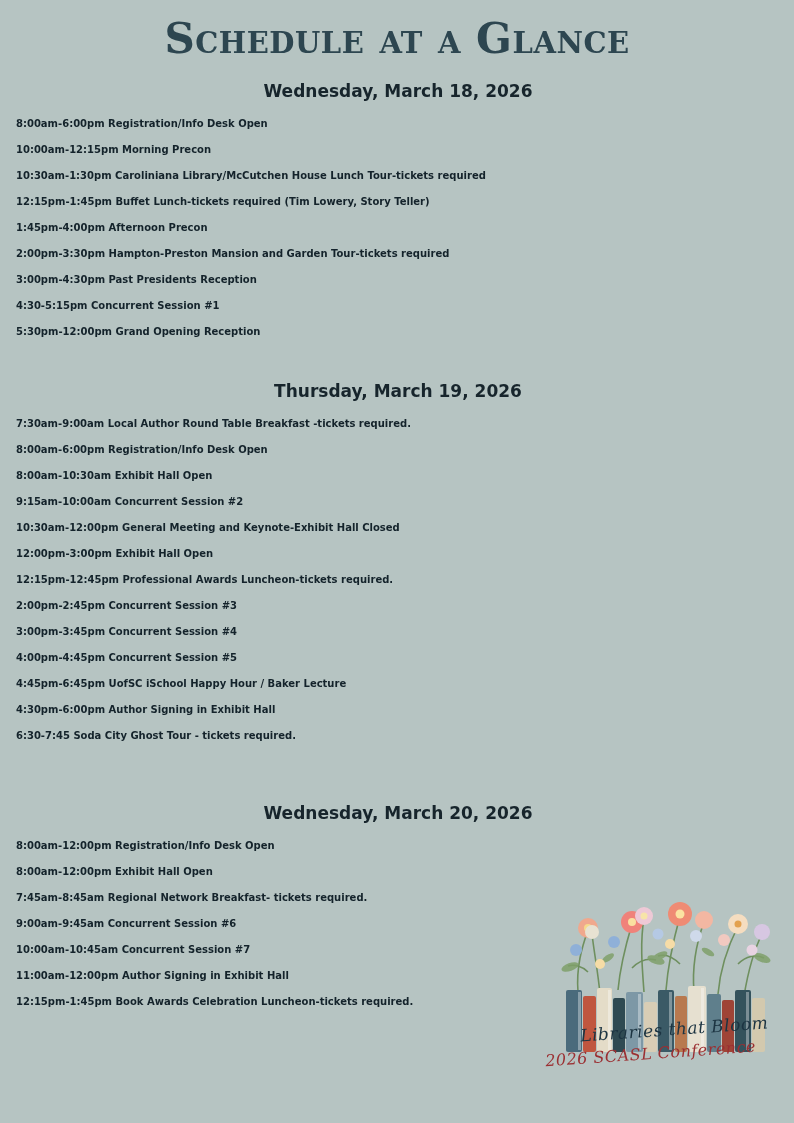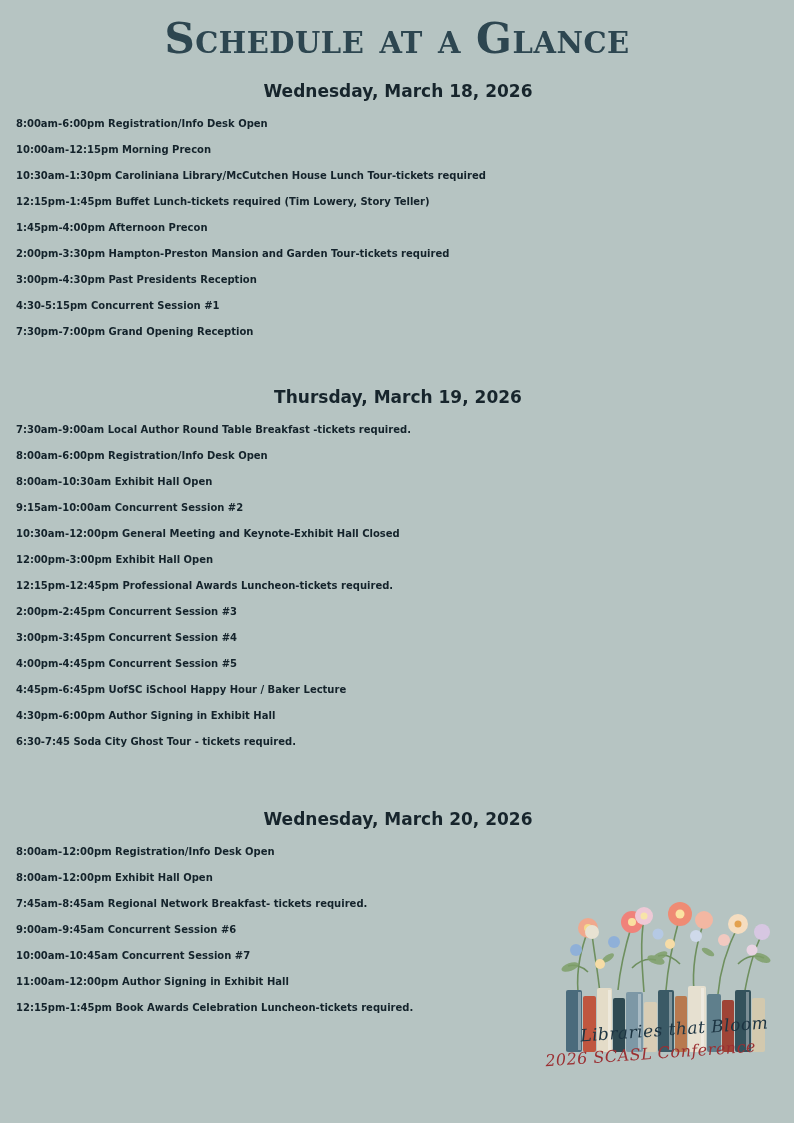--- a/index.html
+++ b/index.html
@@ -37,21 +37,21 @@
     padding: 0 14px 0 16px;
   }
   .day-heading {
     text-align: center;
     font-size: 17px;
     font-weight: bold;
     color: #17252c;
     margin: 0 0 10px 0;
     font-family: "DejaVu Sans", sans-serif;
   }
-  .day-heading.thu { margin-top: 6px; }
+  .day-heading.thu { }
   .entry {
     font-size: 10px;
     font-weight: bold;
     line-height: 26px;
     color: #14232b;
     white-space: nowrap;
   }
   .spacer-sm { height: 26px; }
   .spacer-md { height: 44px; }
 
@@ -97,21 +97,21 @@
   <div class="day-block">
     <div class="day-heading">Wednesday, March 18, 2026</div>
     <div class="entry">8:00am-6:00pm Registration/Info Desk Open</div>
     <div class="entry">10:00am-12:15pm Morning Precon</div>
     <div class="entry">10:30am-1:30pm Caroliniana Library/McCutchen House Lunch Tour-tickets required</div>
     <div class="entry">12:15pm-1:45pm Buffet Lunch-tickets required (Tim Lowery, Story Teller)</div>
     <div class="entry">1:45pm-4:00pm Afternoon Precon</div>
     <div class="entry">2:00pm-3:30pm Hampton-Preston Mansion and Garden Tour-tickets required</div>
     <div class="entry">3:00pm-4:30pm Past Presidents Reception</div>
     <div class="entry">4:30-5:15pm Concurrent Session #1</div>
-    <div class="entry">7:30pm-7:00pm Grand Opening Reception</div>
+    <div class="entry">5:30pm-12:00pm Grand Opening Reception</div>
   </div>
 
   <div class="spacer-sm"></div>
 
   <div class="day-block">
     <div class="day-heading thu">Thursday, March 19, 2026</div>
     <div class="entry">7:30am-9:00am Local Author Round Table Breakfast -tickets required.</div>
     <div class="entry">8:00am-6:00pm Registration/Info Desk Open</div>
     <div class="entry">8:00am-10:30am Exhibit Hall Open</div>
     <div class="entry">9:15am-10:00am Concurrent Session #2</div>

